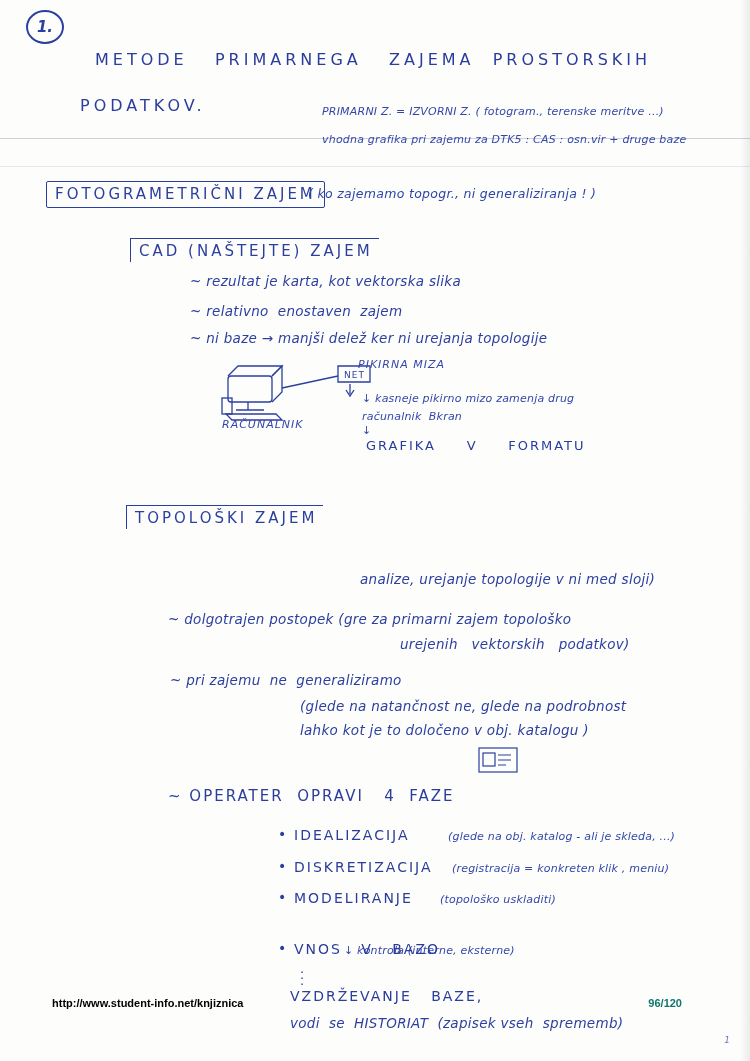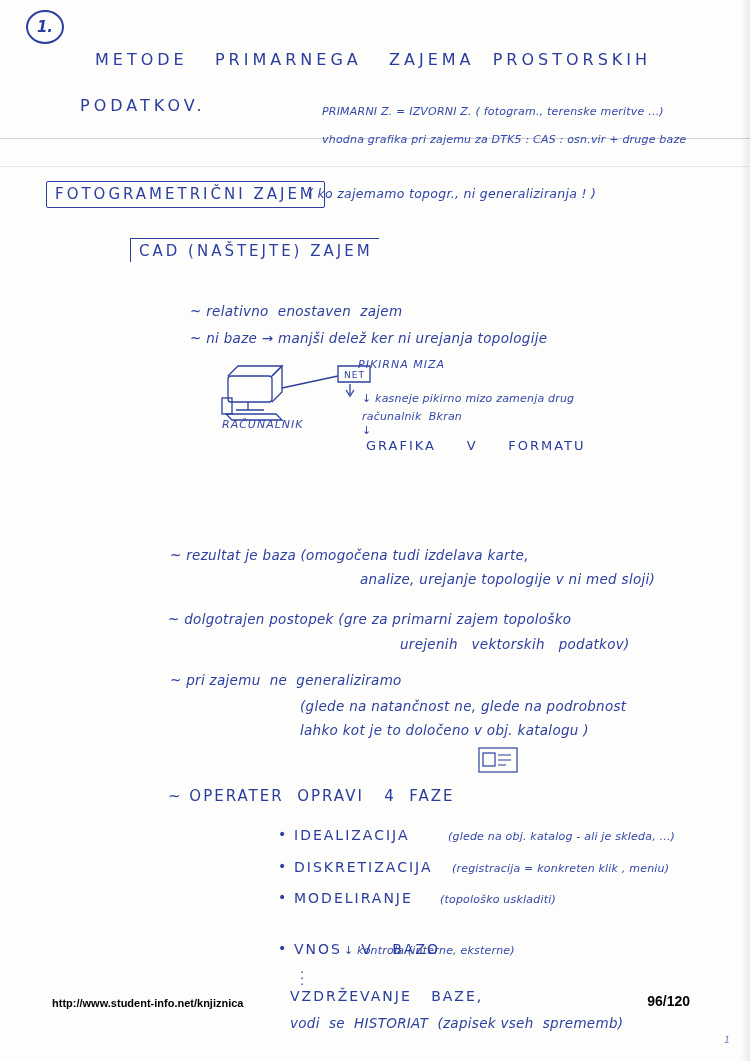--- a/index.html
+++ b/index.html
@@ -141,26 +141,26 @@
     position: absolute;
     left: 52px;
     bottom: 52px;
     font-family: "Liberation Sans", sans-serif;
     font-size: 11px;
     font-weight: bold;
     color: #000;
   }
   .footer-right {
     position: absolute;
-    right: 60px;
+    right: 68px;
     bottom: 52px;
     font-family: "Liberation Sans", sans-serif;
-    font-size: 14px;
+    font-size: 11px;
     font-weight: bold;
-    color: #000000;
+    color: #0f766e;
   }
   .footer-mark {
     position: absolute;
     right: 20px;
     bottom: 16px;
     font-size: 9px;
     color: #6b79b5;
     font-style: italic;
   }
 
@@ -191,20 +191,21 @@
   <div class="hand caps caps-lg" style="left:80px; top:96px;">PODATKOV.</div>
 
   <div class="hand cursive-sm" style="left:322px; top:105px;">PRIMARNI Z. = IZVORNI Z. ( fotogram., terenske meritve ...)</div>
   <div class="hand cursive-sm" style="left:322px; top:133px;">vhodnа grafika pri zajemu za DTK5 : CAS : osn.vir + druge baze</div>
 
   <div class="boxed" style="left:46px; top:181px;">FOTOGRAMETRIČNI   ZAJEM</div>
   <div class="hand cursive" style="left:308px; top:186px;">( ko zajemamo topogr., ni generaliziranja ! )</div>
 
   <div class="bracket" style="left:130px; top:238px;">CAD (NAŠTEJTE)  ZAJEM</div>
 
+  <div class="hand cursive-md" style="left:190px; top:273px;">~ rezultat je karta, kot vektorska slika</div>
   <div class="hand cursive-md" style="left:190px; top:303px;">~ relativno  enostaven  zajem</div>
   <div class="hand cursive-md" style="left:190px; top:330px;">~ ni baze → manjši delež ker ni urejanja topologije</div>
 
   <div class="sketch">
     <svg width="220" height="80" viewBox="0 0 220 80" fill="none" stroke="#2b3fa0" stroke-width="1.3">
 
       <rect x="10" y="18" width="44" height="26" rx="3"></rect>
       <path d="M10 18 L20 8 L64 8 L54 18"></path>
       <path d="M54 18 L64 8 L64 34 L54 44"></path>
 
@@ -223,22 +224,22 @@
     </svg>
   </div>
   <div class="hand cursive-sm" style="left:222px; top:418px; letter-spacing:1px;">RAČUNALNIK</div>
   <div class="hand cursive-sm" style="left:358px; top:358px; letter-spacing:1px;">PIKIRNA MIZA</div>
 
   <div class="hand cursive-sm" style="left:362px; top:392px;">↓ kasneje pikirno mizo zamenja drug</div>
   <div class="hand cursive-sm" style="left:362px; top:410px;">računalnik  Bkran</div>
   <div class="hand cursive-sm" style="left:362px; top:424px;">↓</div>
   <div class="hand caps" style="left:366px; top:438px; font-size:13px; letter-spacing:2px;">GRAFIKA     V     FORMATU</div>
 
-
-  <div class="hand cursive-md" style="left:170px; top:547px;">~ rezultat je baza (omogočena tudi izdelava karte,</div>
+  <div class="bracket" style="left:126px; top:505px;">TOPOLOŠKI   ZAJEM</div>
+
   <div class="hand cursive-md" style="left:360px; top:571px;">analize, urejanje topologije v ni med sloji)</div>
 
   <div class="hand cursive-md" style="left:168px; top:611px;">~ dolgotrajen postopek (gre za primarni zajem topološko</div>
   <div class="hand cursive-md" style="left:400px; top:636px;">urejenih   vektorskih   podatkov)</div>
 
   <div class="hand cursive-md" style="left:170px; top:672px;">~ pri zajemu  ne  generaliziramo</div>
   <div class="hand cursive-md" style="left:300px; top:698px;">(glede na natančnost ne, glede na podrobnost</div>
   <div class="hand cursive-md" style="left:300px; top:722px;">lahko kot je to določeno v obj. katalogu )</div>
 
   <div class="sketch2">

